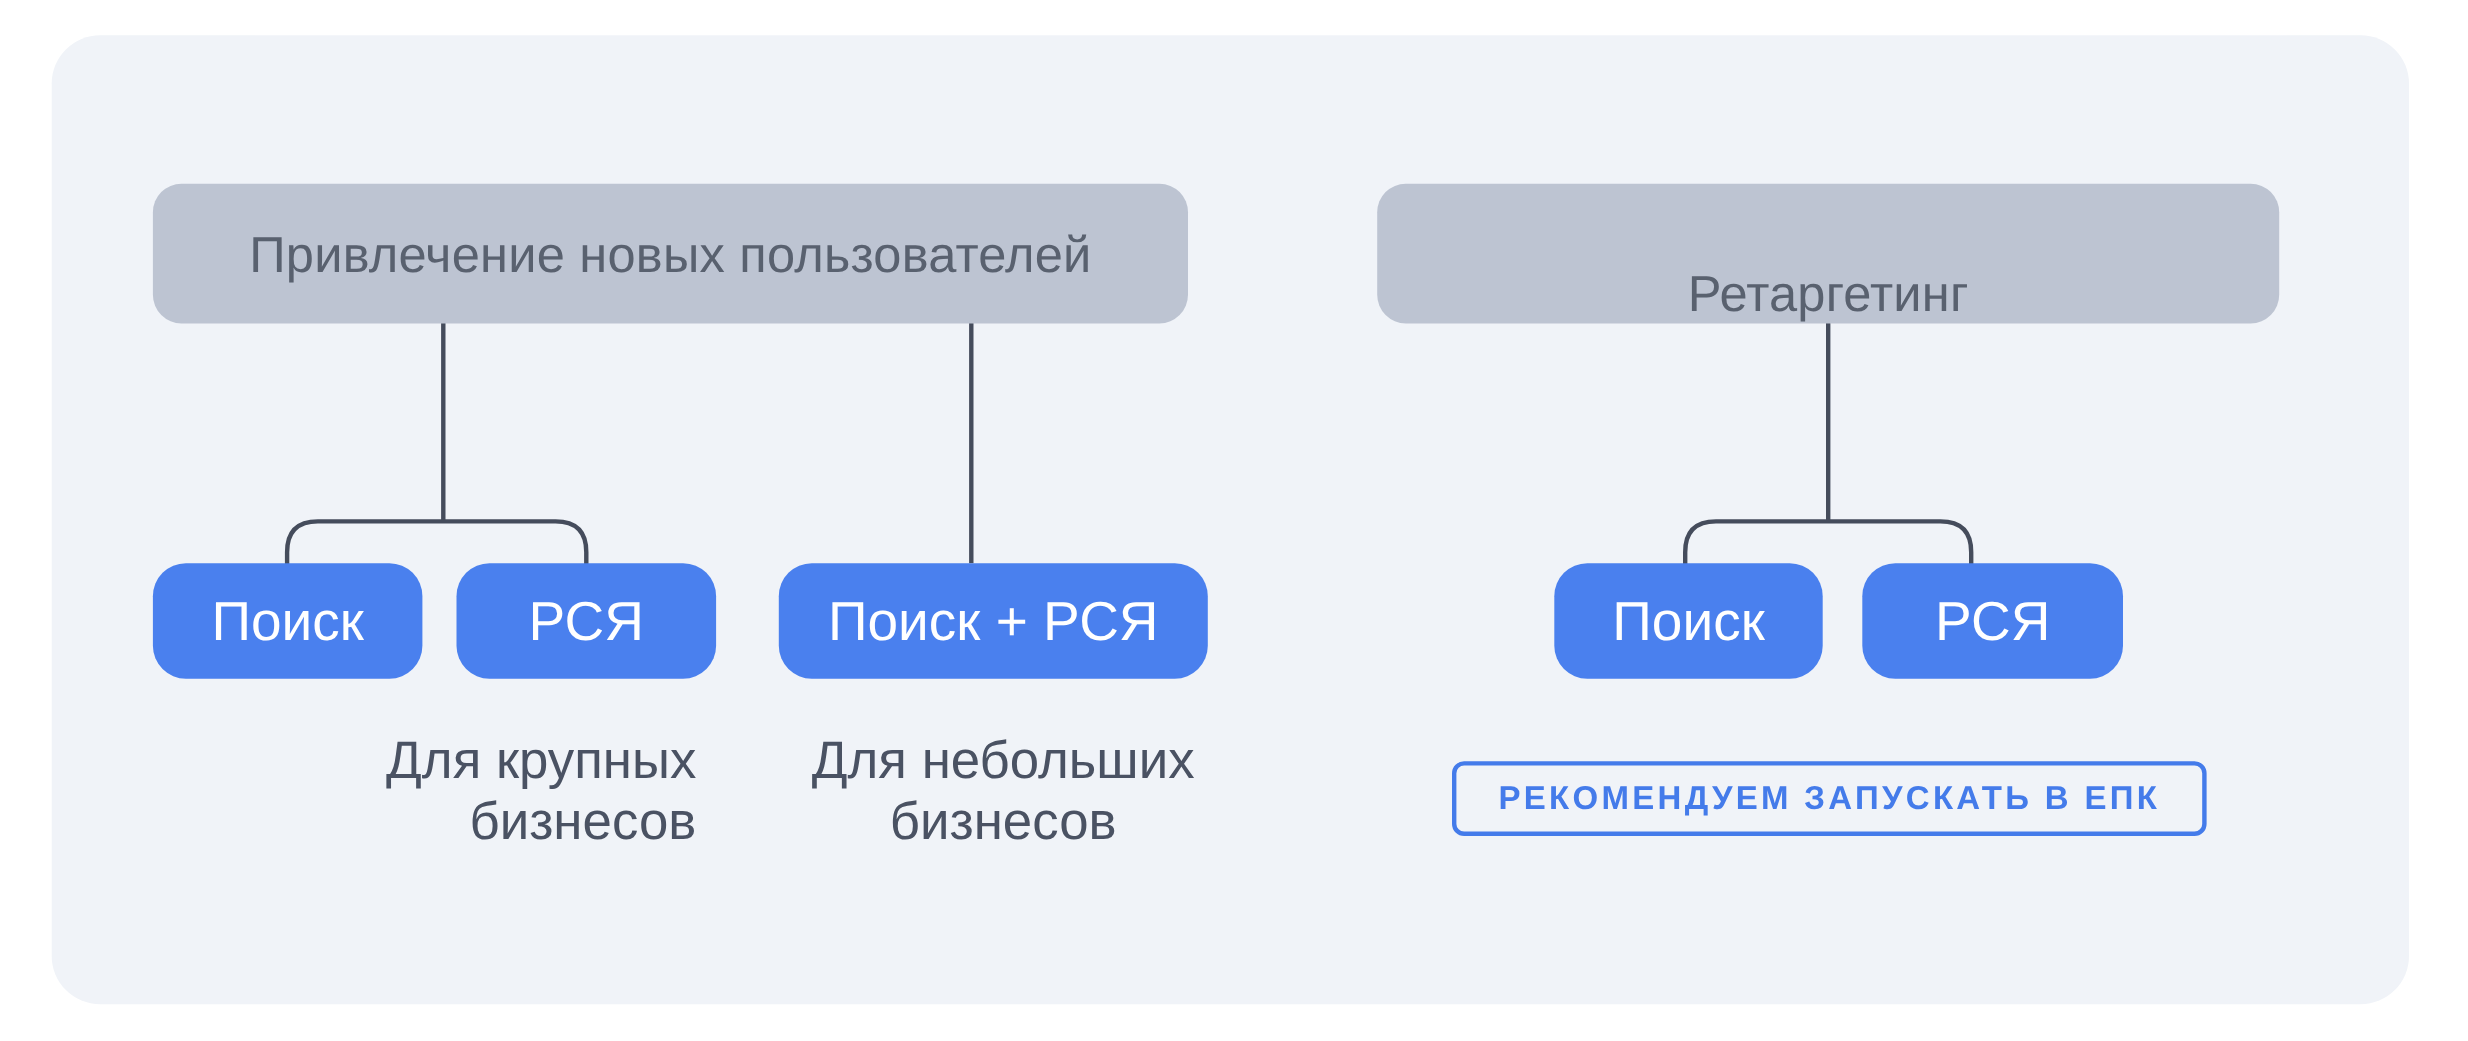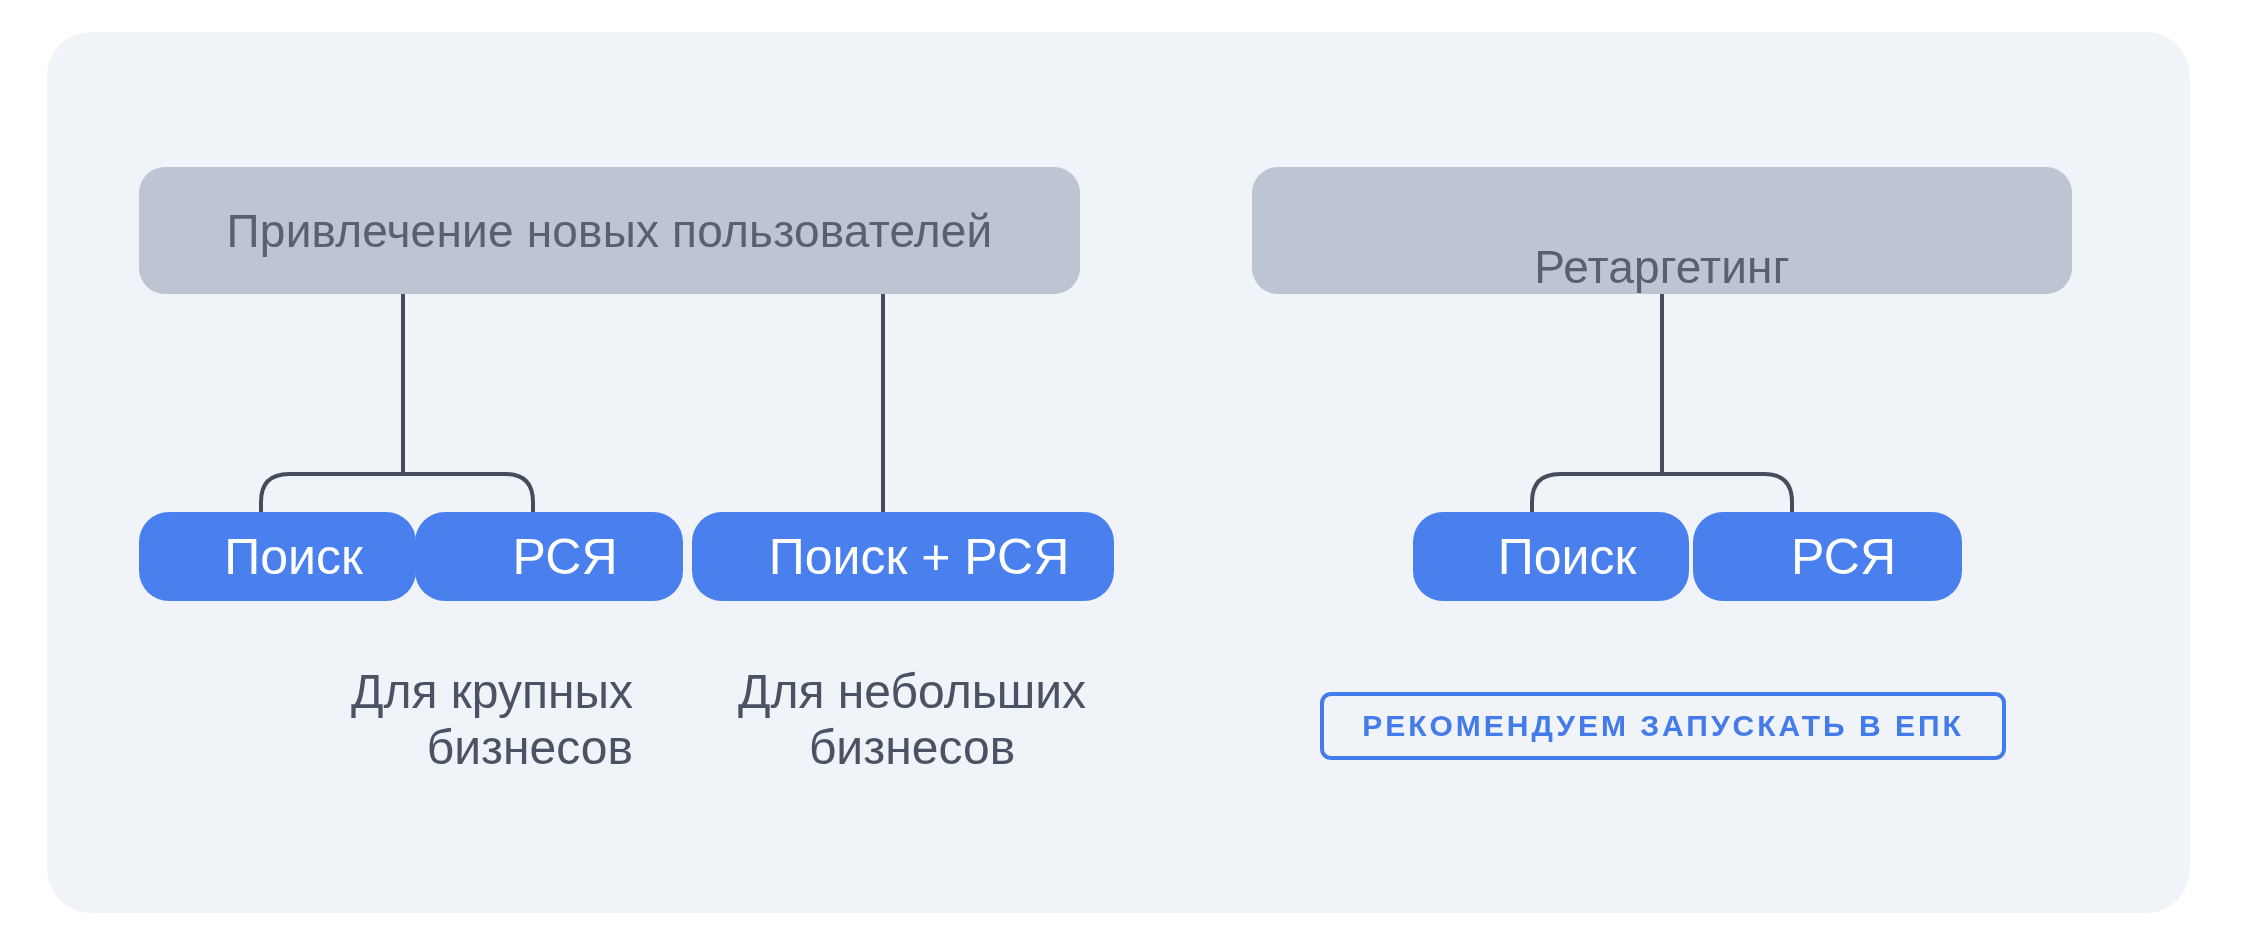--- a/index.html
+++ b/index.html
@@ -39,29 +39,29 @@
     position:absolute;top:167px;height:127px;
     background:var(--parent-box-bg);
     border-radius:26px;
     display:flex;align-items:center;justify-content:center;
     font-size:46px;color:var(--parent-box-text);
     letter-spacing:0.2px;
   }
   .parent-box.acquisition{left:139px;width:941px;}
   .parent-box.retargeting{left:1252px;width:820px;align-items:flex-end;}
   .child-box{
-    position:absolute;top:512px;height:89px;
+    position:absolute;top:512px;height:105px;
     background:var(--child-box-bg);
     border-radius:30px;
     display:flex;align-items:center;justify-content:center;
-    font-size:50px;color:var(--child-box-text);padding-left:32px;
+    font-size:50px;color:var(--child-box-text);
   }
   .child-search-1{left:139px;width:245px;}
   .child-rsya-1{left:415px;width:236px;}
-  .child-combo{left:692px;width:390px;}
+  .child-combo{left:708px;width:390px;}
   .child-search-2{left:1413px;width:244px;}
   .child-rsya-2{left:1693px;width:237px;}
   .caption{
     position:absolute;top:664px;width:460px;
     text-align:center;
     font-size:48px;line-height:1.17;
     color:var(--caption-text);
     white-space:pre-line;
   }
   .caption-pair{left:173px;text-align:right;}

